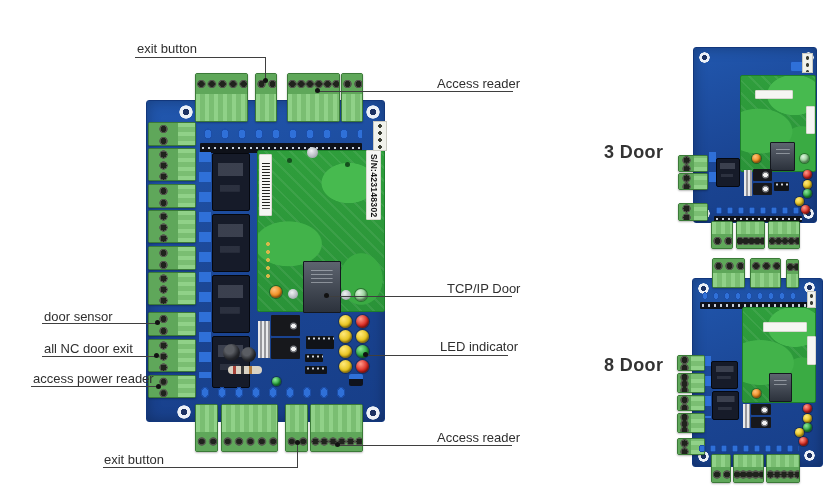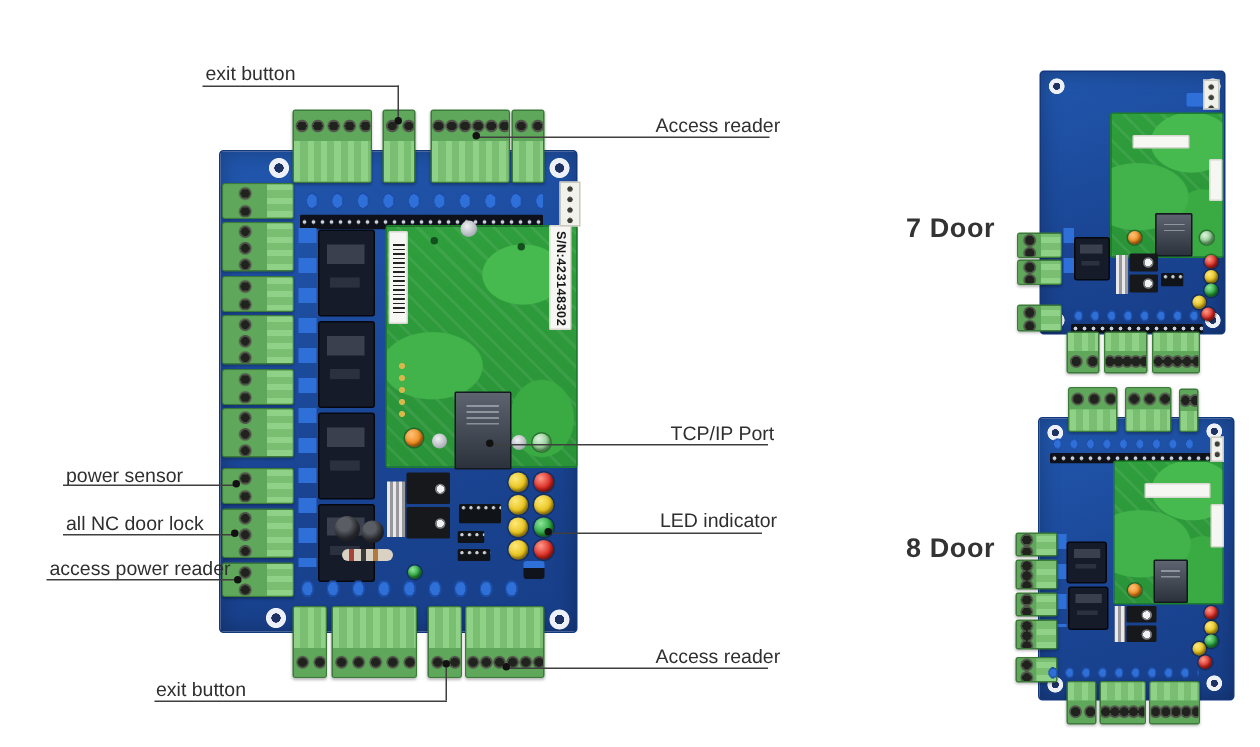--- a/index.html
+++ b/index.html
@@ -228,50 +228,50 @@
 
   <div class="callout" style="left:137px;top:42px"><span>exit button</span></div>
   <div class="lline" style="left:135px;top:57px;width:131px;height:1px"></div>
   <div class="lline" style="left:265px;top:57px;width:1px;height:23px"></div>
   <div class="ldot" style="left:263px;top:78px"></div>
 
   <div class="callout" style="left:437px;top:77px"><span>Access reader</span></div>
   <div class="lline" style="left:318px;top:91px;width:195px;height:1px"></div>
   <div class="ldot" style="left:315px;top:88px"></div>
 
-  <div class="callout" style="left:447px;top:282px"><span>TCP/IP Port</span></div>
+  <div class="callout" style="left:447px;top:282px"><span>TCP/IP Door</span></div>
   <div class="lline" style="left:327px;top:296px;width:185px;height:1px"></div>
   <div class="ldot" style="left:324px;top:293px"></div>
 
   <div class="callout" style="left:440px;top:340px"><span>LED indicator</span></div>
   <div class="lline" style="left:366px;top:355px;width:142px;height:1px"></div>
   <div class="ldot" style="left:363px;top:352px"></div>
 
   <div class="callout" style="left:437px;top:431px"><span>Access reader</span></div>
   <div class="lline" style="left:338px;top:445px;width:174px;height:1px"></div>
   <div class="ldot" style="left:335px;top:442px"></div>
 
   <div class="callout" style="left:104px;top:453px"><span>exit button</span></div>
   <div class="lline" style="left:103px;top:467px;width:195px;height:1px"></div>
   <div class="lline" style="left:297px;top:443px;width:1px;height:24px"></div>
   <div class="ldot" style="left:295px;top:440px"></div>
 
-  <div class="callout" style="left:44px;top:310px"><span>power sensor</span></div>
+  <div class="callout" style="left:44px;top:310px"><span>door sensor</span></div>
   <div class="lline" style="left:42px;top:323px;width:115px;height:1px"></div>
   <div class="ldot" style="left:155px;top:320px"></div>
 
-  <div class="callout" style="left:44px;top:342px"><span>all NC door lock</span></div>
+  <div class="callout" style="left:44px;top:342px"><span>all NC door exit</span></div>
   <div class="lline" style="left:42px;top:356px;width:114px;height:1px"></div>
   <div class="ldot" style="left:154px;top:353px"></div>
 
   <div class="callout" style="left:33px;top:372px"><span>access power reader</span></div>
   <div class="lline" style="left:31px;top:386px;width:127px;height:1px"></div>
   <div class="ldot" style="left:156px;top:384px"></div>
 
-  <div class="variant" style="left:604px;top:142px">7 Door</div>
+  <div class="variant" style="left:604px;top:142px">3 Door</div>
 
   <div class="pcb" style="left:693px;top:47px;width:124px;height:176px"></div>
   <div class="hole sm" style="left:699px;top:52px"></div>
   <div class="hole sm" style="left:803px;top:52px"></div>
   <div class="hole sm" style="left:699px;top:208px"></div>
   <div class="hole sm" style="left:803px;top:208px"></div>
   <div class="gpcb" style="left:740px;top:75px;width:76px;height:97px"></div>
   <div class="sticker" style="left:755px;top:90px;width:38px;height:9px"></div>
   <div class="sticker" style="left:806px;top:106px;width:9px;height:28px"></div>
   <div class="eth" style="left:770px;top:142px;width:25px;height:29px"></div>

